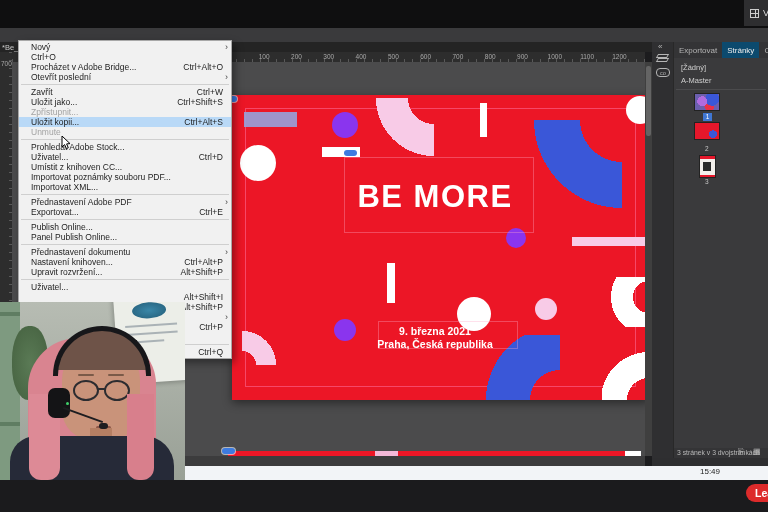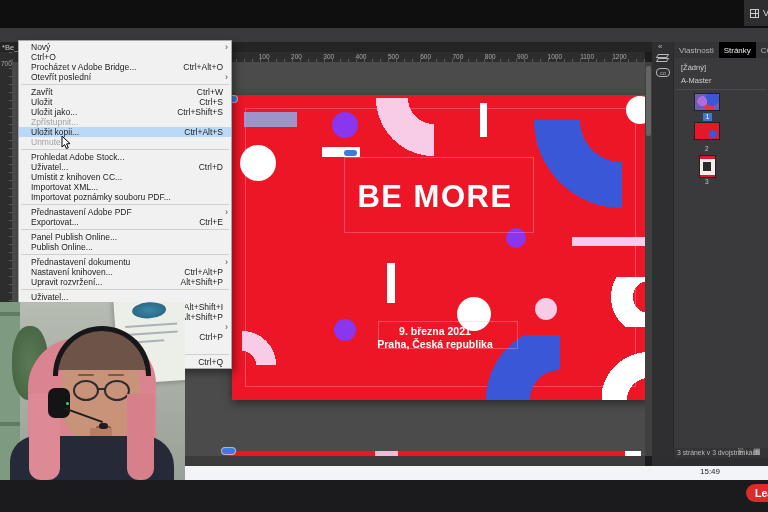--- a/index.html
+++ b/index.html
@@ -134,21 +134,21 @@
   #collapse-ico { left:658px; top:42px; font-size:8px; color:#b5b5b5; z-index:8; }
   .stack-ico { left:657px; top:54px; width:11px; height:8px; z-index:8; }
   .stack-ico i { position:absolute; left:0; width:11px; height:4px; border:1px solid #b5b5b5;
     transform:skewX(-30deg); display:block; }
   .stack-ico i:nth-child(2) { top:4px; }
   #cc-ico { left:656px; top:68px; width:14px; height:9px; border:1px solid #b5b5b5; border-radius:4px;
     color:#b5b5b5; font-size:5.5px; text-align:center; line-height:8px; z-index:8; }
   #panel-tabs { left:674px; top:40px; width:94px; height:18px; display:flex; align-items:flex-end;
     overflow:hidden; z-index:8; }
   .ptab { font-size:8px; color:#b3b3b3; padding:4px 5px 3px; white-space:nowrap; }
-  .ptab.active { background:#000000; color:#ececec; }
+  .ptab.active { background:#0c4a6e; color:#ececec; }
   #panel-body { left:674px; top:58px; width:94px; height:390px; background:#3a3a3c; z-index:7; }
   #none-label  { left:681px; top:63px; font-size:7.5px; color:#cfcfcf; z-index:8; }
   #master-label{ left:681px; top:76px; font-size:7.5px; color:#cfcfcf; z-index:8; }
   #panel-sep { left:676px; top:89px; width:90px; height:1px; background:#4b4b4d; z-index:8; }
   .thumb { z-index:8; box-shadow:0 0 0 1px #222; }
   #thumb1 { left:695px; top:94px; width:24px; height:16px;
     background:radial-gradient(5px at 30% 45%, #b06be0 98%, transparent),
                radial-gradient(7px at 72% 30%, #3a57d8 98%, transparent),
                radial-gradient(5px at 60% 75%, #e8304a 98%, transparent), #6b5fae; }
   #pgnum1 { left:703px; top:113px; width:9px; height:8px; background:#3f76d2; color:#fff;
@@ -389,25 +389,20 @@
         
         
       </div>
 
       <div class="mi">
         <span class="mi-label">Zavřít</span>
         <span class="mi-short">Ctrl+W</span>
 
       </div>
 
-      <div class="mi">
-        <span class="mi-label">Uložit</span>
-        <span class="mi-short">Ctrl+S</span>
-
-      </div>
 
       <div class="mi">
         <span class="mi-label">Uložit jako...</span>
         <span class="mi-short">Ctrl+Shift+S</span>
 
       </div>
 
       <div class="mi disabled">
         <span class="mi-label">Zpřístupnit...</span>
         <span class="mi-short"></span>
@@ -444,27 +439,27 @@
 
       </div>
 
       <div class="mi">
         <span class="mi-label">Umístit z knihoven CC...</span>
         <span class="mi-short"></span>
 
       </div>
 
       <div class="mi">
+        <span class="mi-label">Importovat poznámky souboru PDF...</span>
+        <span class="mi-short"></span>
+
+      </div>
+
+      <div class="mi">
         <span class="mi-label">Importovat XML...</span>
-        <span class="mi-short"></span>
-
-      </div>
-
-      <div class="mi">
-        <span class="mi-label">Importovat poznámky souboru PDF...</span>
         <span class="mi-short"></span>
 
       </div>
 
       <div class="mi sep">
         
         
         
       </div>
 
@@ -480,27 +475,27 @@
 
       </div>
 
       <div class="mi sep">
         
         
         
       </div>
 
       <div class="mi">
+        <span class="mi-label">Publish Online...</span>
+        <span class="mi-short"></span>
+
+      </div>
+
+      <div class="mi">
         <span class="mi-label">Panel Publish Online...</span>
-        <span class="mi-short"></span>
-
-      </div>
-
-      <div class="mi">
-        <span class="mi-label">Publish Online...</span>
         <span class="mi-short"></span>
 
       </div>
 
       <div class="mi sep">
         
         
         
       </div>
 
@@ -582,21 +577,21 @@
 
   <div class="abs" id="right-panel"></div>
   <div class="abs" id="icon-strip"></div>
   <div class="abs" id="collapse-ico">«</div>
   <div class="abs stack-ico">
       <i></i>
       <i></i>
     </div>
   <div class="abs" id="cc-ico">co</div>
   <div class="abs" id="panel-tabs">
-    <span class="ptab">Vlastnosti</span>
+    <span class="ptab">Exportovat</span>
     <span class="ptab active">Stránky</span>
     <span class="ptab">CC knihovny</span>
   </div>
   <div class="abs" id="panel-body"></div>
   <div class="abs" id="none-label">[Žádný]</div>
   <div class="abs" id="master-label">A-Master</div>
   <div class="abs" id="panel-sep"></div>
   <div class="abs thumb" id="thumb1"></div>
   <div class="abs" id="pgnum1">1</div>
   <div class="abs thumb" id="thumb2"></div>

